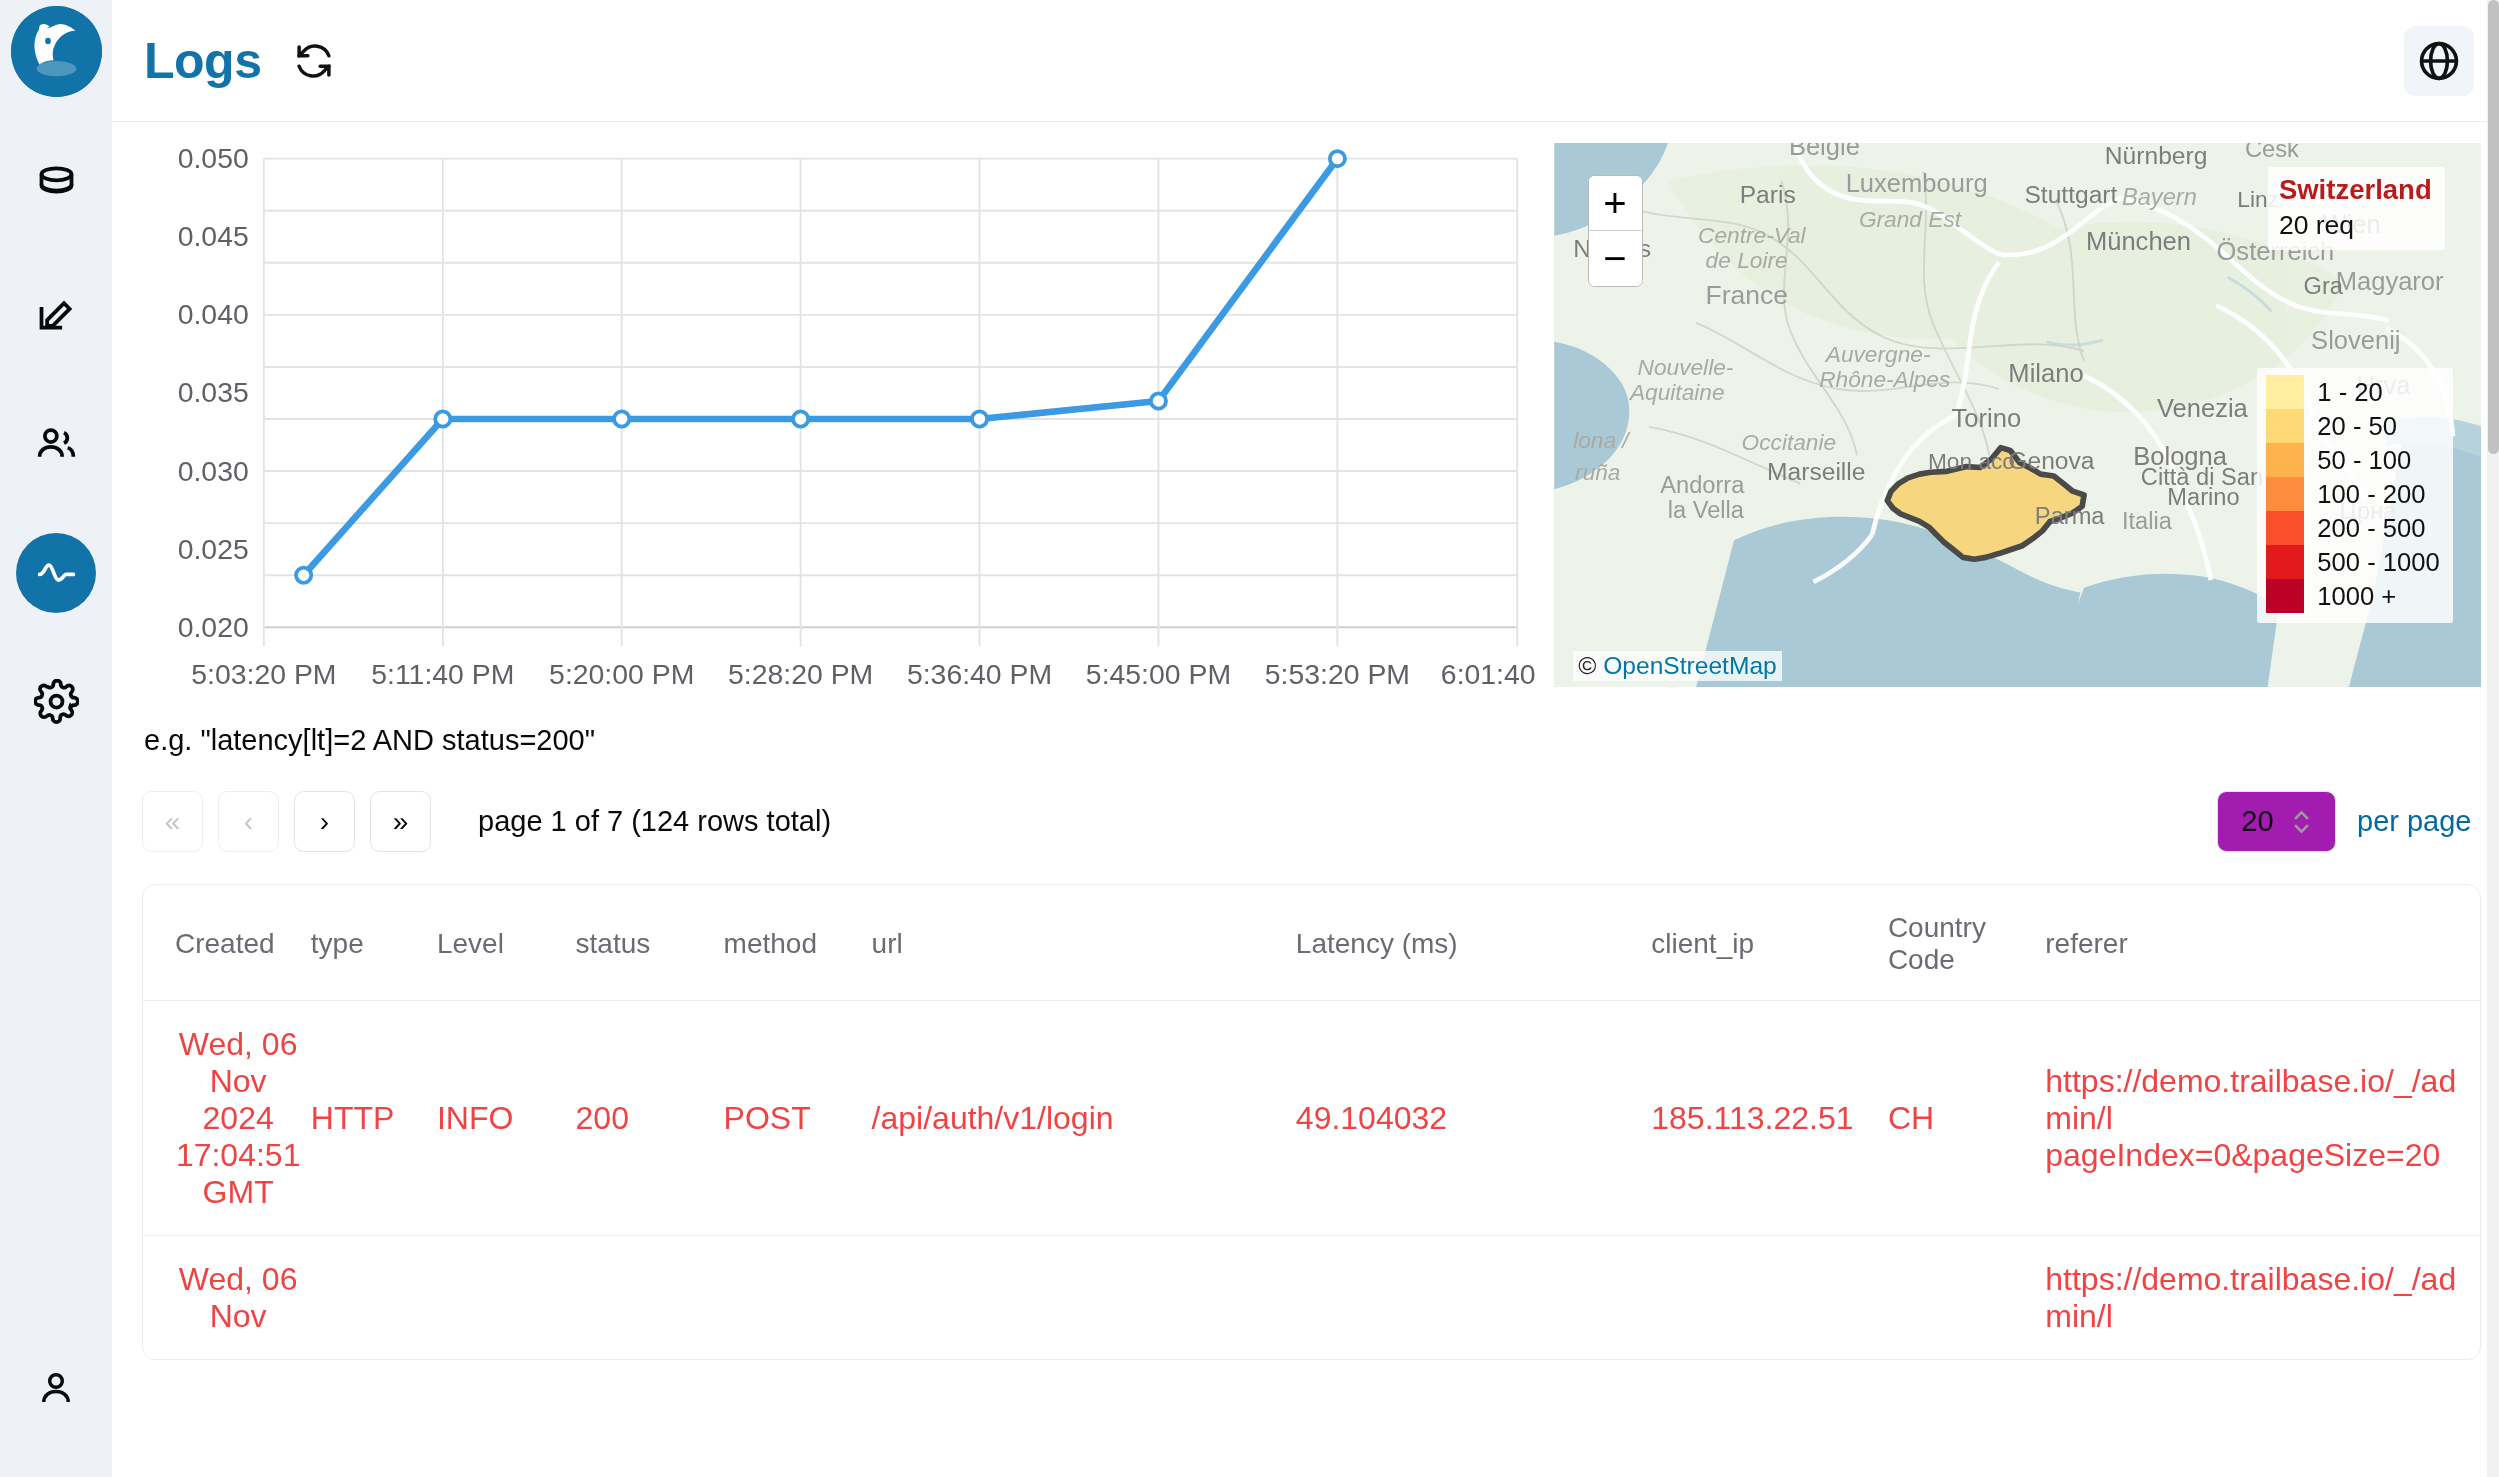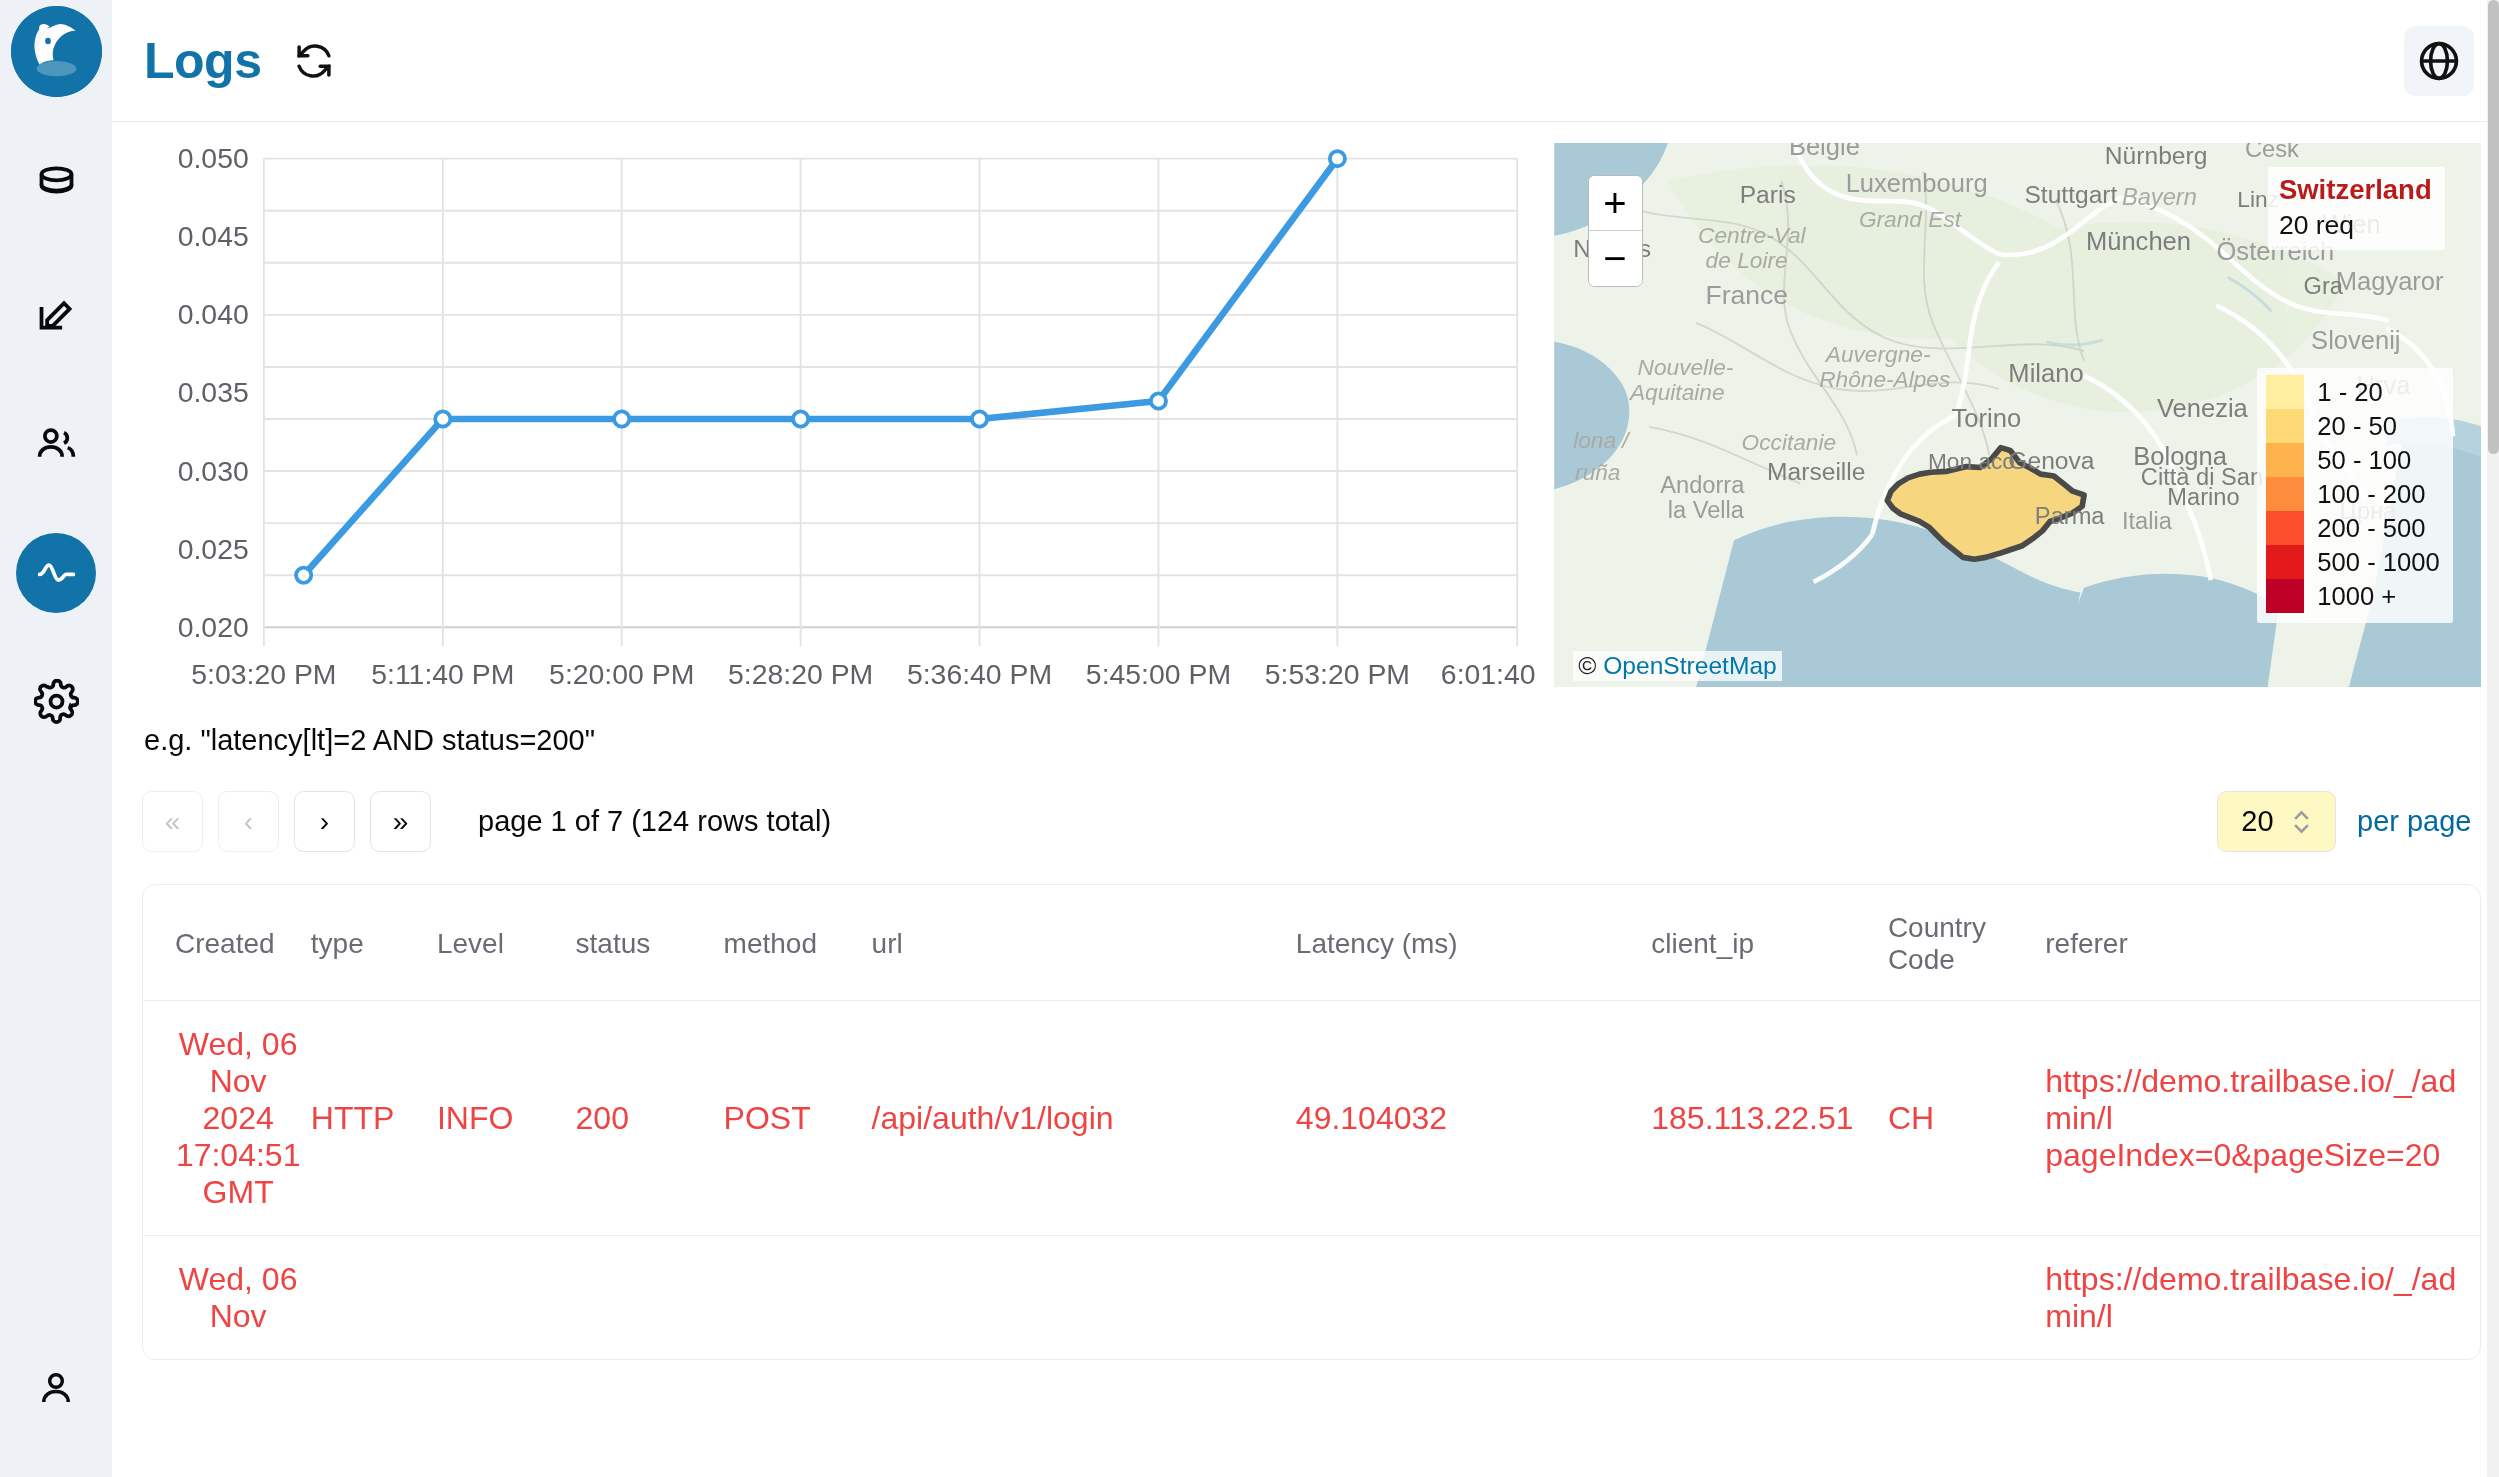--- a/index.html
+++ b/index.html
@@ -144,21 +144,21 @@
   .pg-btn {
     width: 61px; height: 61px; border: 0.9px solid #e4e4e7; border-radius: 9.5px;
     background: #fff; display: flex; align-items: center; justify-content: center;
     font-size: 28px; color: #09090b; margin-right: 15px; cursor: pointer;
   }
   .pg-btn.disabled { color: #c4c4cb; border-color: #eeeef0; }
   .pg-info { margin-left: 32px; font-size: 29px; color: #09090b; }
   .pager-spacer { flex: 1; }
   .per-page-select {
     width: 119px; height: 61px; border: 0.9px solid #e4e4e7; border-radius: 9.5px;
-    background: #fef9c3; display: flex; align-items: center; justify-content: center;
+    background: #a21caf; display: flex; align-items: center; justify-content: center;
     gap: 17px; font-size: 29px; color: #09090b; cursor: pointer;
   }
   .per-page-label { margin-left: 21px; margin-right: 9.5px; font-size: 29px; color: #0369a1; }
 
   
   .table-card {
     margin: 32px 19px 0 30px;
     border: 0.9px solid #ececee; border-radius: 13.3px;
     background: #fff; overflow: hidden;
   }

